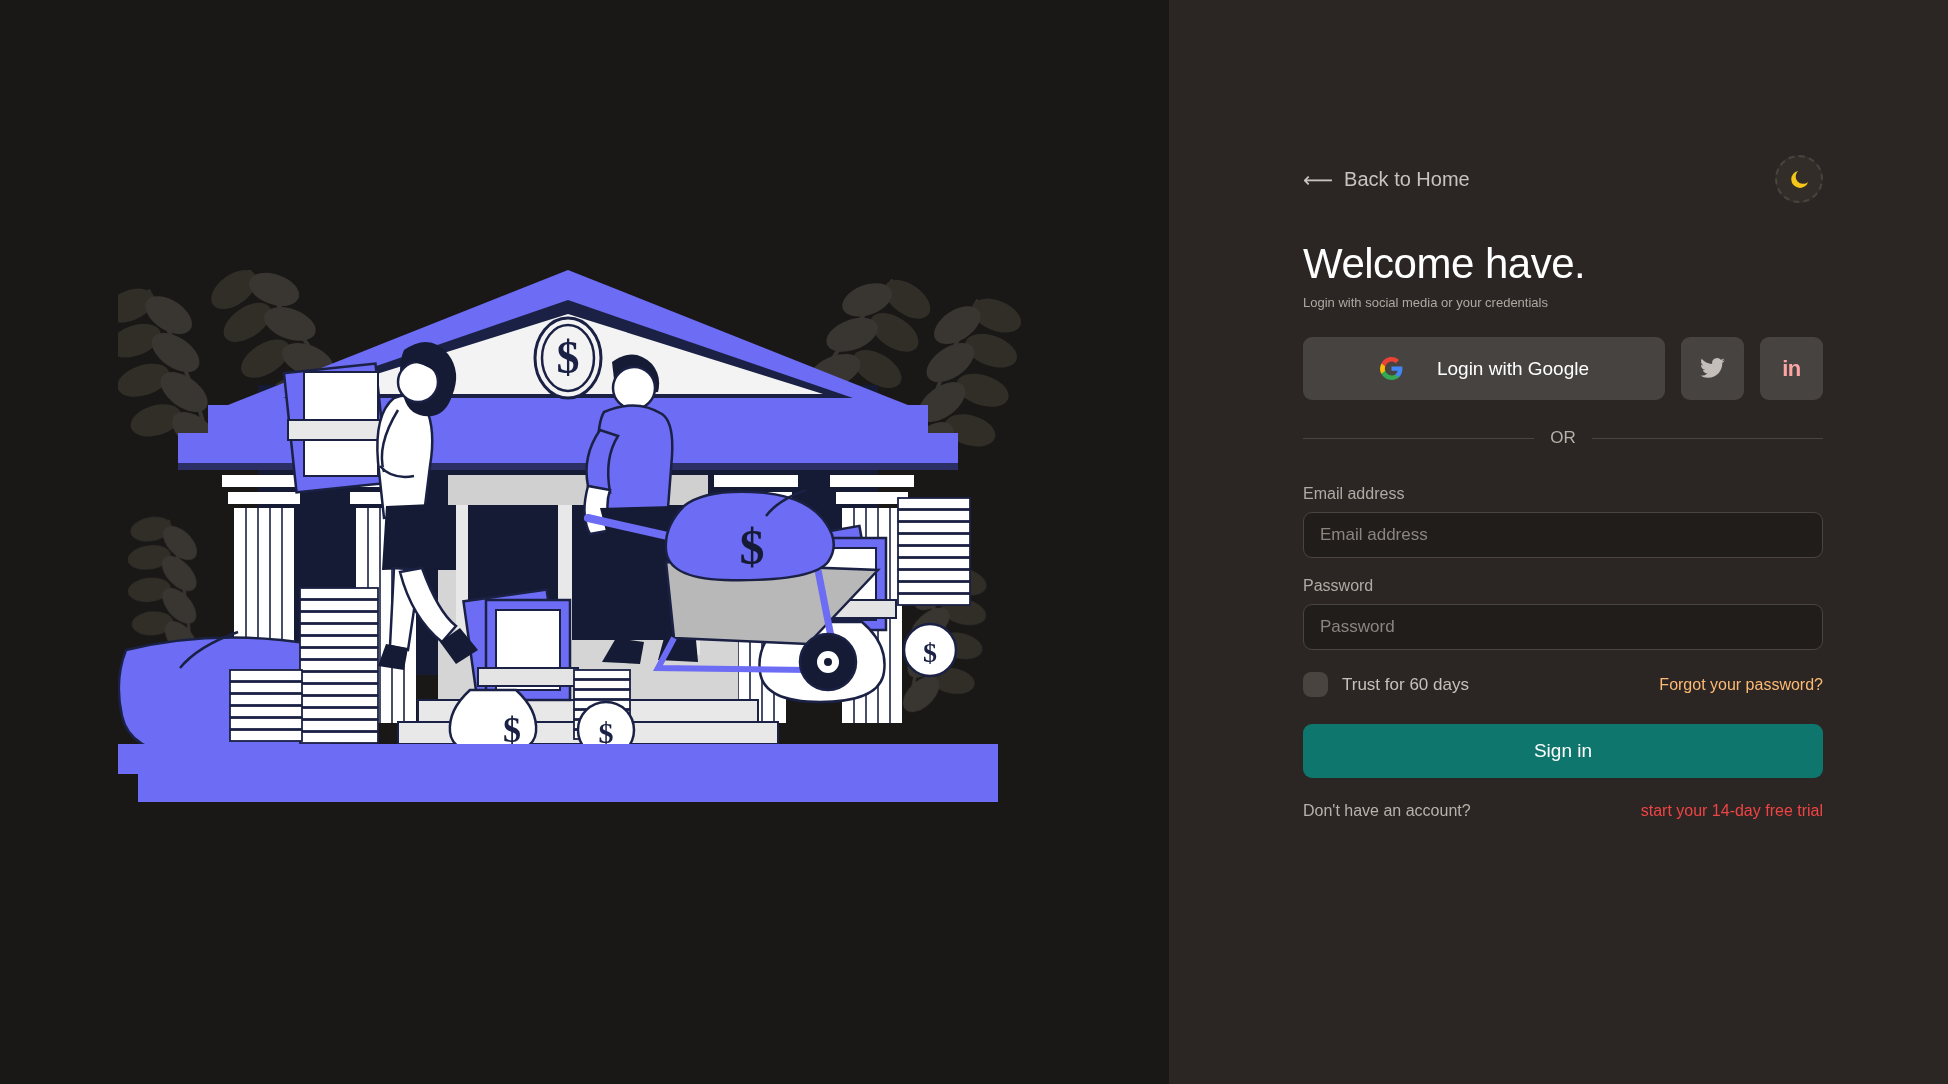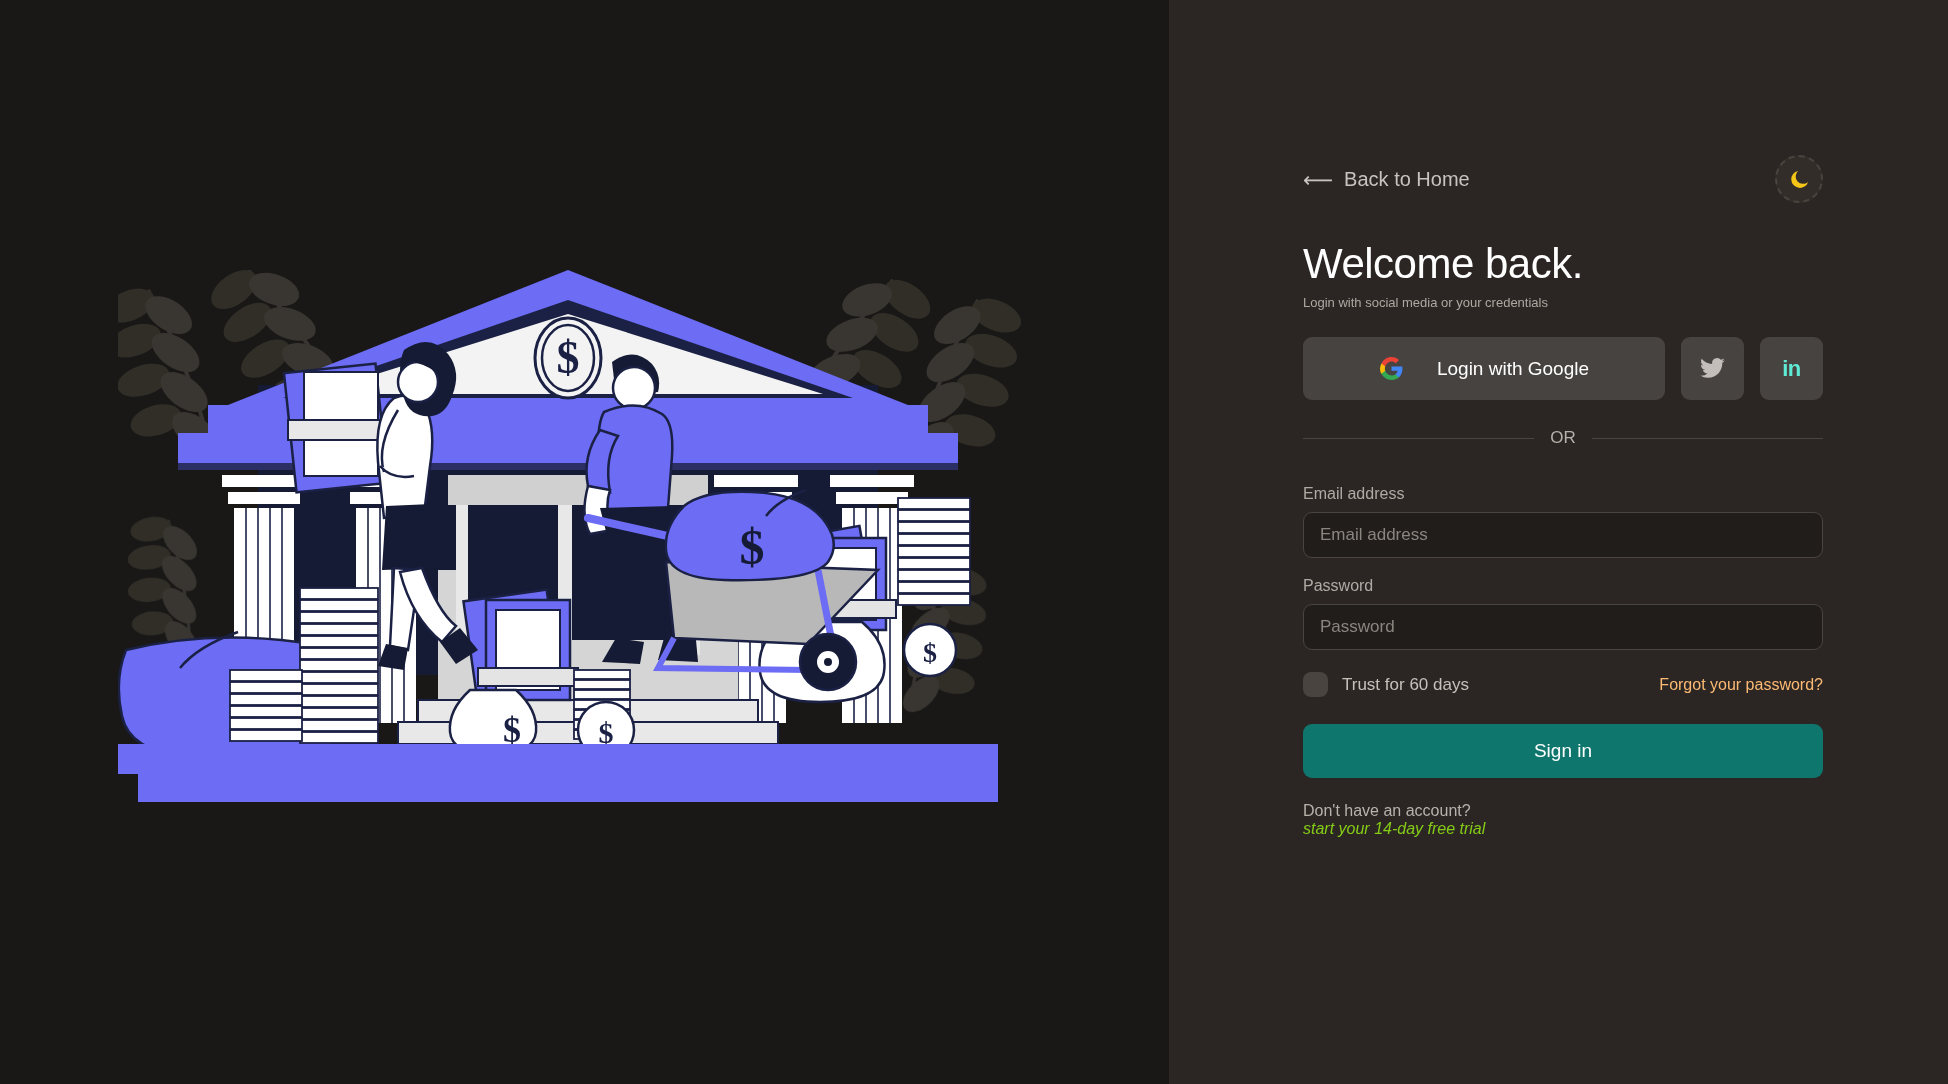--- a/index.html
+++ b/index.html
@@ -69,21 +69,21 @@
     font-family: "Liberation Sans", sans-serif;
   }
   .btn-sq {
     width: 63px; height: 63px; border-radius: 9px;
     background: #474340; border: none;
     display: flex; align-items: center; justify-content: center;
     cursor: pointer;
   }
   .g-logo { width: 25px; height: 25px; display: block; }
   .tw-ico { width: 27px; height: 27px; display: block; fill: #C3BEB9; }
-  .li-ico { color: #5eead4; font-size: 22px; font-weight: bold; letter-spacing: -0.5px; }
+  .li-ico { color: #fca5a5; font-size: 22px; font-weight: bold; letter-spacing: -0.5px; }
 
   .or-row { display: flex; align-items: center; gap: 16px; margin-bottom: 37px; }
   .or-line { flex: 1; height: 1px; background: #4A433E; }
   .or-text { color: #B6B0AA; font-size: 17px; }
 
   .field-label { display: block; font-size: 16px; color: #B0AAA4; margin-bottom: 9px; }
   .field-input {
     display: block; width: 100%; height: 46px;
     background: #201D1B;
     border: 1px solid #4A443F; border-radius: 9px;
@@ -106,23 +106,23 @@
   .trust-label { font-size: 17px; color: #C5C0BA; }
   .forgot-link { font-size: 16px; color: #fdba74; text-decoration: none; cursor: pointer; }
 
   .btn-signin {
     width: 100%; height: 54px; border-radius: 9px;
     background: #0f766e; border: none;
     color: #FFFFFF; font-size: 19px; cursor: pointer;
     font-family: "Liberation Sans", sans-serif;
     margin-bottom: 24px;
   }
-  .footer-row { display: flex; justify-content: space-between; flex-direction: column; }
+  .footer-row { display: flex; justify-content: space-between; }
   .footer-text { font-size: 16px; color: #B8B2AC; }
-  .footer-link { font-size: 16px; color: #84cc16; text-decoration: none; cursor: pointer; font-style: italic; }
+  .footer-link { font-size: 16px; color: #ef4444; text-decoration: none; cursor: pointer; }
 </style>
 </head>
 <body>
 
 <div class="page">
 
   <div class="left-panel">
     <div class="illus">
       <svg viewBox="0 0 935 550" xmlns="http://www.w3.org/2000/svg">
         <defs>
@@ -349,21 +349,21 @@
           <span class="back-arrow">⟵</span>
           <span>Back to Home</span>
         </button>
         <button class="theme-toggle">
           <svg class="moon" viewBox="0 0 24 24">
             <path d="M21 14.5A9 9 0 1 1 10.5 3a7.2 7.2 0 0 0 10.5 11.5z" fill="#F5C518"></path>
           </svg>
         </button>
       </div>
 
-      <h1 class="title">Welcome back.</h1>
+      <h1 class="title">Welcome have.</h1>
       <p class="subtitle">Login with social media or your credentials</p>
 
       <div class="social-row">
         <button class="btn-google">
           <svg class="g-logo" viewBox="0 0 48 48">
             <path fill="#4285F4" d="M45 24.5c0-1.6-.15-3.1-.42-4.5H24v8.5h11.8c-.5 2.7-2 5-4.3 6.6v5.5h7c4.1-3.8 6.5-9.4 6.5-16.1z"></path>
             <path fill="#34A853" d="M24 46c5.8 0 10.7-1.9 14.3-5.2l-7-5.5c-1.9 1.3-4.4 2.1-7.3 2.1-5.6 0-10.4-3.8-12.1-8.9H4.7v5.7C8.3 41.5 15.6 46 24 46z"></path>
             <path fill="#FBBC05" d="M11.9 28.5c-.44-1.3-.69-2.7-.69-4.1s.25-2.8.69-4.1v-5.7H4.7A22 22 0 0 0 2 24.4c0 3.5.85 6.9 2.7 9.8l7.2-5.7z"></path>
             <path fill="#EA4335" d="M24 10.5c3.2 0 6 1.1 8.2 3.2l6.2-6.2C34.7 4 29.8 2 24 2 15.6 2 8.3 6.5 4.7 14.6l7.2 5.7c1.7-5.1 6.5-9.8 12.1-9.8z"></path>
           </svg>

